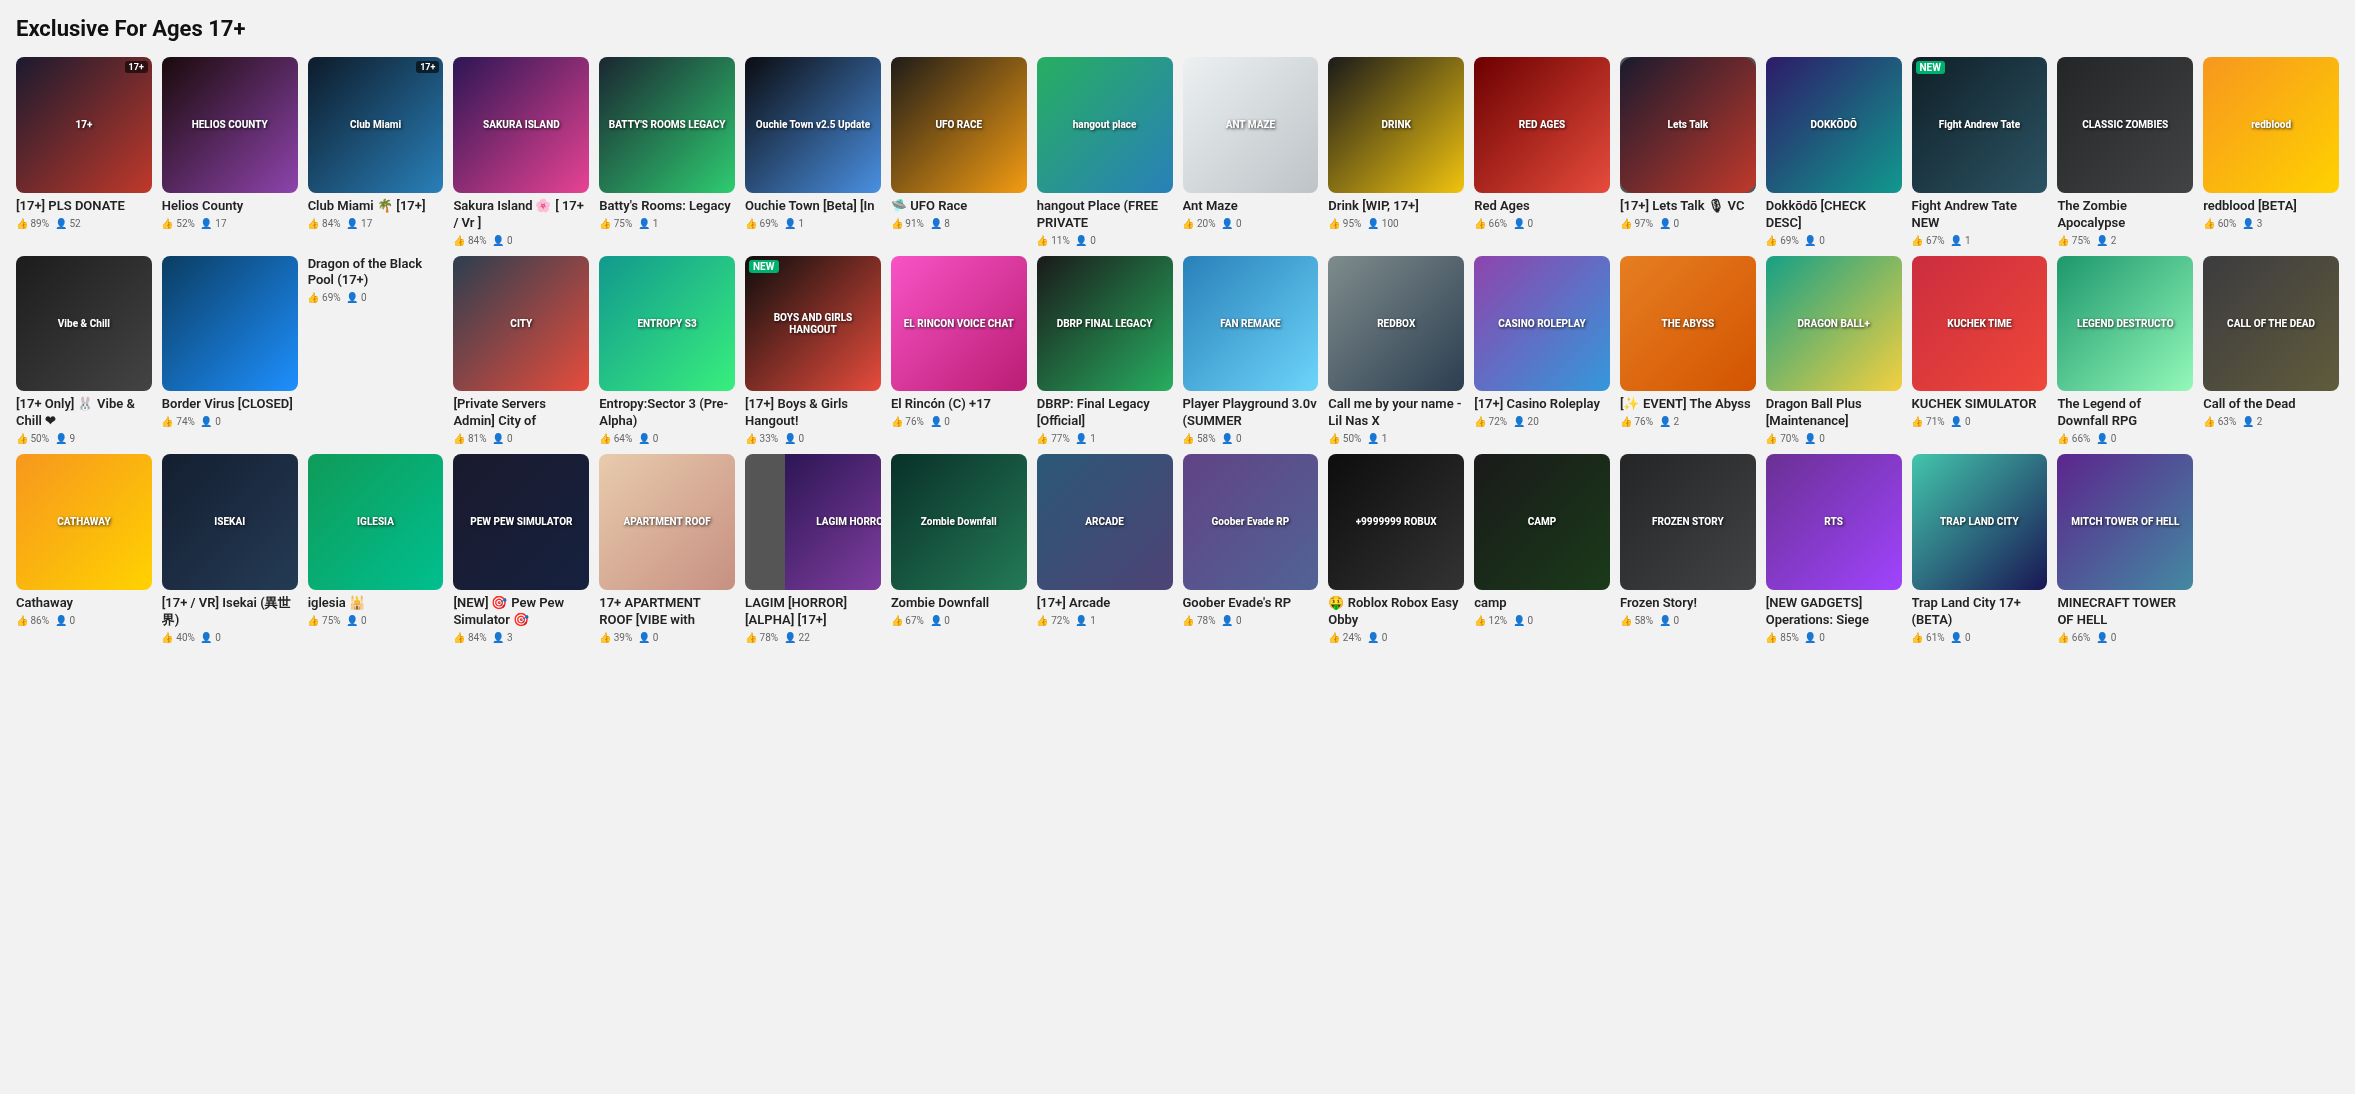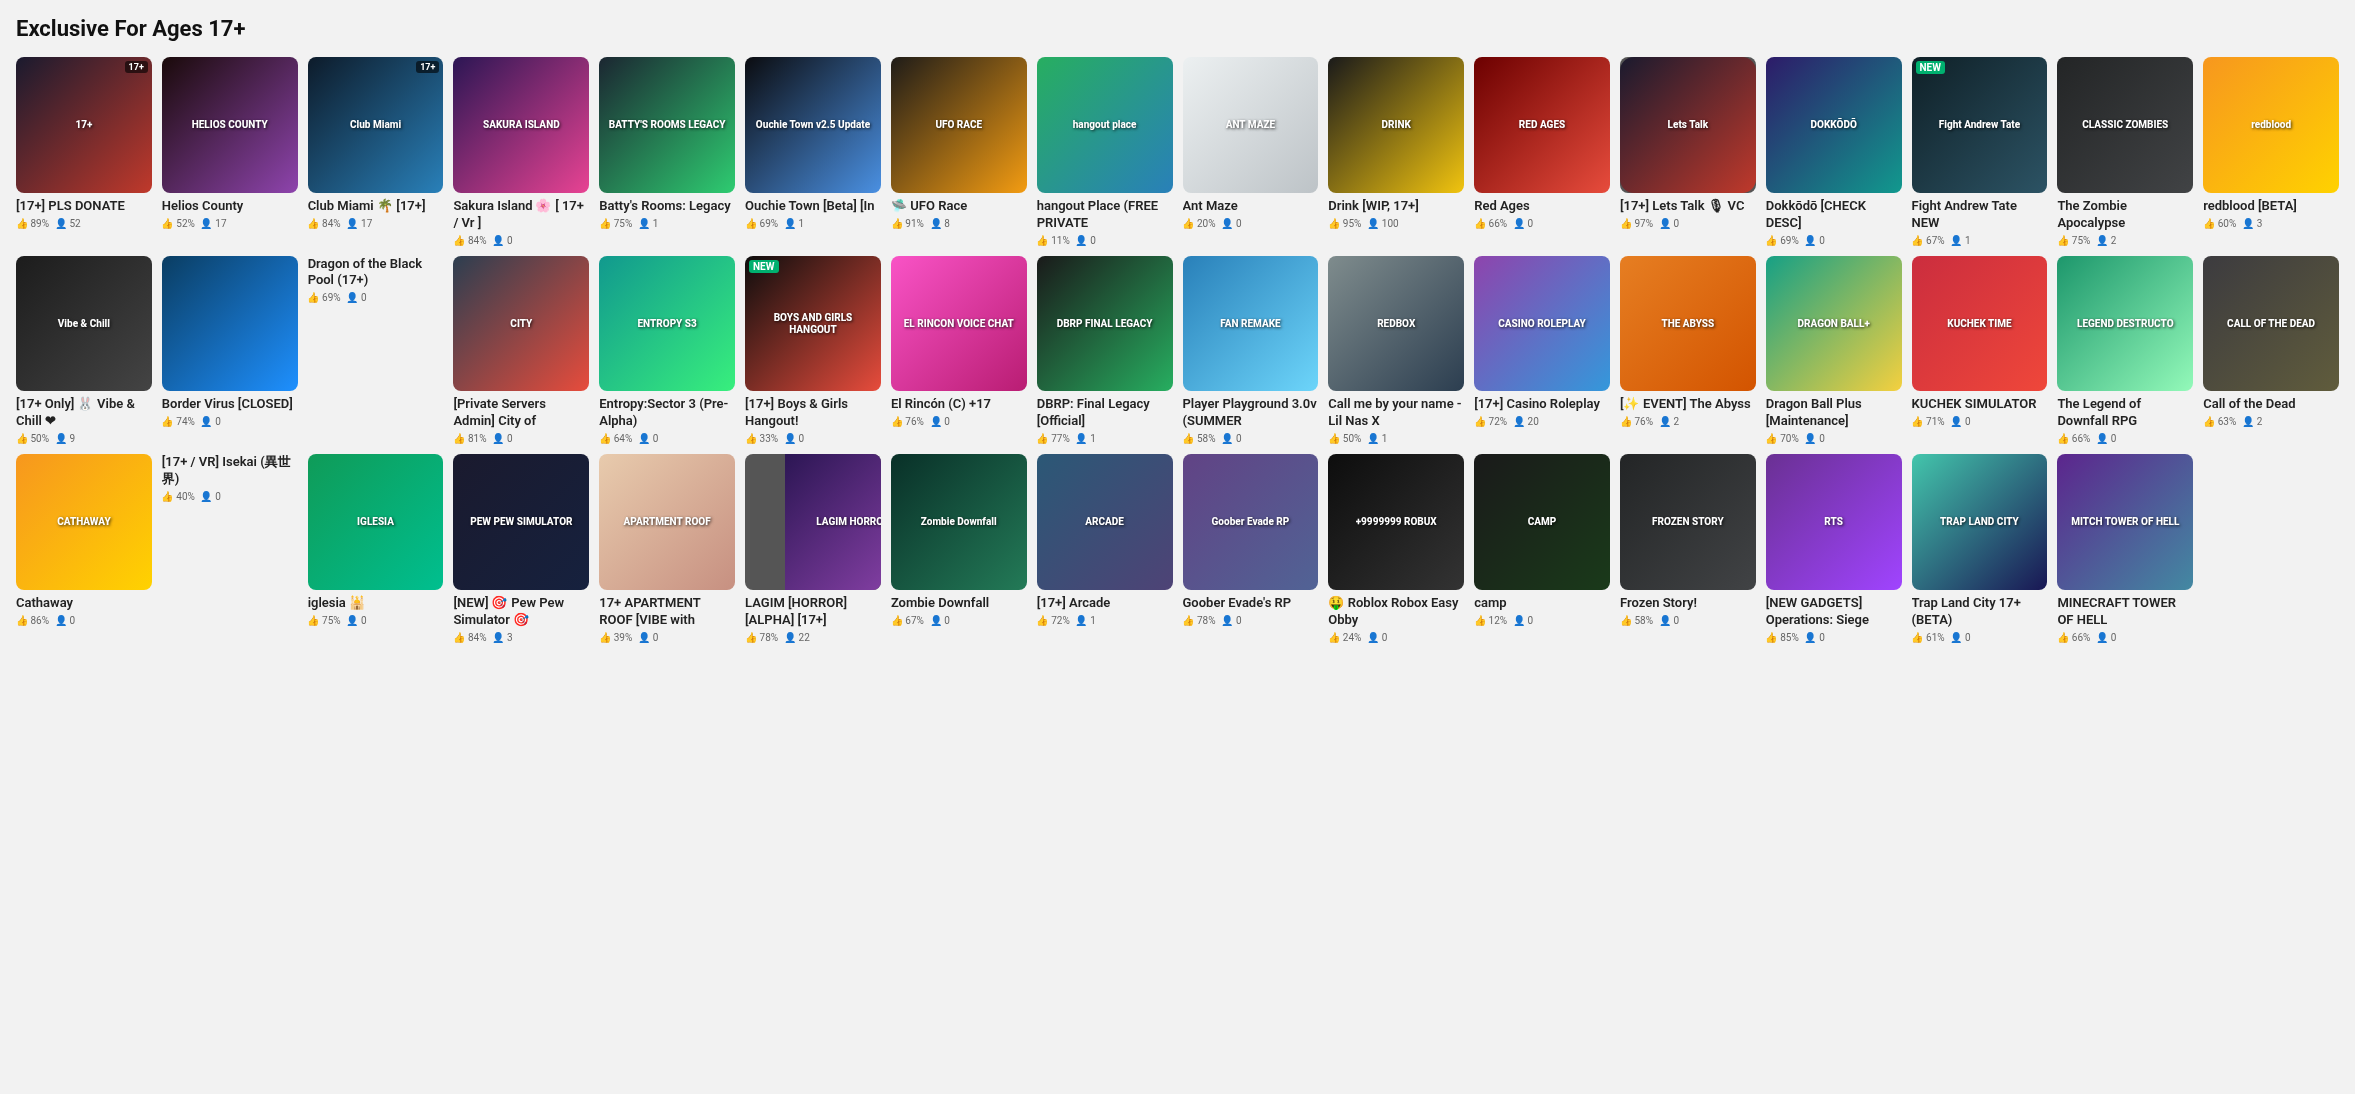--- a/index.html
+++ b/index.html
@@ -569,20 +569,25 @@
           <span class="thumb-label">CATHAWAY</span>
         </div>
       </div>
       <div class="game-title">Cathaway</div>
       <div class="game-stats">
         <span class="stat"><span style="color:#27ae60;">👍</span> 86%</span>
         <span class="stat"><span>👤</span> 0</span>
       </div>
     </div>
     <div class="game-card">
+      <div class="game-thumb">
+        <div class="game-thumb-bg c34">
+          <span class="thumb-label">ISEKAI</span>
+        </div>
+      </div>
       <div class="game-title">[17+ / VR] Isekai (異世界)</div>
       <div class="game-stats">
         <span class="stat"><span style="color:#27ae60;">👍</span> 40%</span>
         <span class="stat"><span>👤</span> 0</span>
       </div>
     </div>
     <div class="game-card">
       <div class="game-thumb">
         <div class="game-thumb-bg c35">
           <span class="thumb-label">IGLESIA</span>

